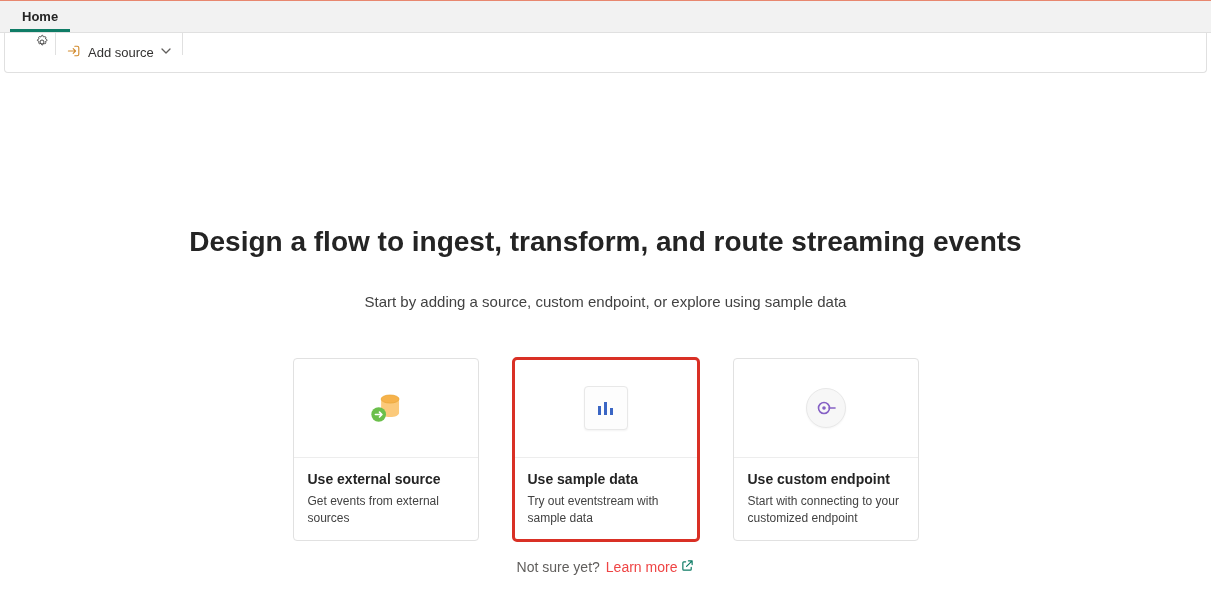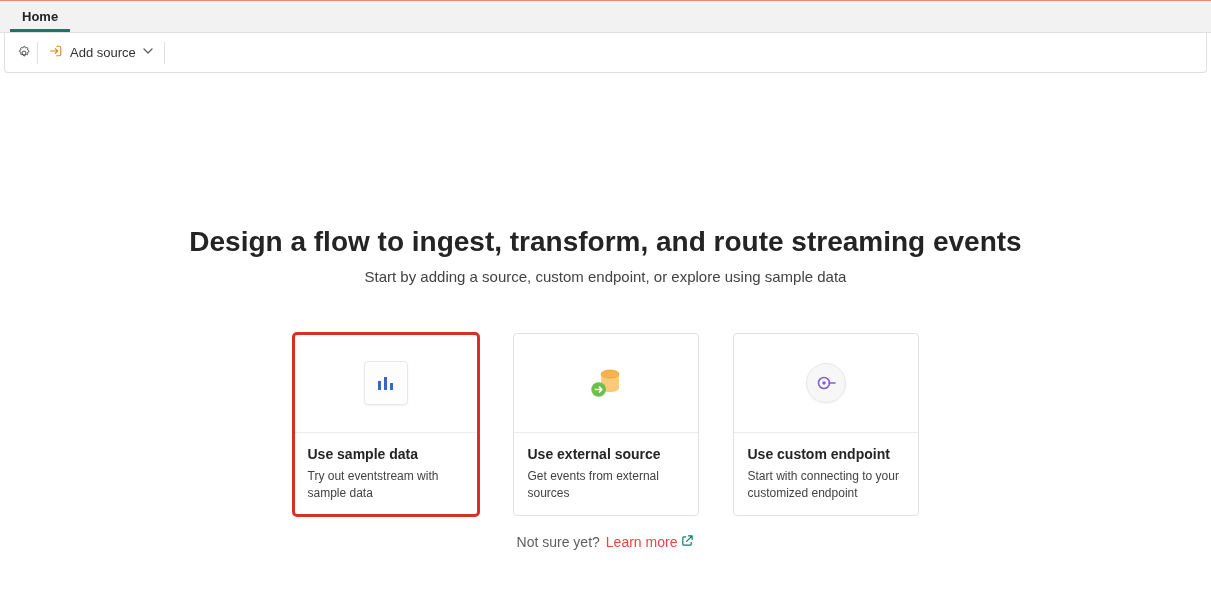--- a/index.html
+++ b/index.html
@@ -36,26 +36,25 @@
     }
     .tab.active {
       border-bottom-color: #0f7c66;
     }
 
     .toolbar-wrap {
       padding: 0 4px;
     }
     .toolbar {
       display: flex;
-      align-items: center;
       height: 40px;
       border: 1px solid #e0e0e0;
       border-top: none;
       border-radius: 0 0 4px 4px;
-      padding-left: 10px;
+      padding-left: 28px;
       gap: 4px;
       background: #fff;
     }
     .toolbar .gear {
       width: 18px; height: 18px;
       display: flex; align-items: center; justify-content: center;
       color: #424242;
       cursor: pointer;
     }
     .toolbar .vdiv {
@@ -86,21 +85,21 @@
       align-items: center;
       padding-top: 150px;
     }
 
     .heading {
       font-size: 28px;
       font-weight: 700;
       color: #242424;
       text-align: center;
       line-height: 1.35;
-      margin-bottom: 7px;
+      margin-bottom: 32px;
     }
     .subheading {
       font-size: 15px;
       color: #424242;
       text-align: left;
       margin-bottom: 48px;
     }
 
     .cards {
       display: flex;
@@ -215,55 +214,55 @@
     <div class="vdiv"></div>
   </div>
 </div>
 
 <div class="main">
   <h1 class="heading">Design a flow to ingest, transform, and route streaming events</h1>
   <div class="subheading">Start by adding a source, custom endpoint, or explore using sample data</div>
 
   <div class="cards">
 
-    <div class="card selected">
-      <div class="card-icon-area">
-        <span class="icon-tile sample">
-          <svg width="22" height="22" viewBox="0 0 22 22">
-            <rect x="3" y="9" width="3" height="9" fill="#3b66c4"></rect>
-            <rect x="9" y="5" width="3" height="13" fill="#3b66c4"></rect>
-            <rect x="15" y="11" width="3" height="7" fill="#3b66c4"></rect>
-          </svg>
-        </span>
-      </div>
-      <div class="card-text-area">
-        <div class="card-title">Use sample data</div>
-        <div class="card-desc">Try out eventstream with sample data</div>
-      </div>
-    </div>
-
     <div class="card">
       <div class="card-icon-area">
         <span class="icon-tile">
           <svg width="54" height="54" viewBox="0 0 54 54">
             <ellipse cx="32" cy="16" rx="11" ry="5" fill="#fbc97a"></ellipse>
             <path d="M21 16v17c0 2.8 4.9 5 11 5s11-2.2 11-5V16" fill="#fbc97a"></path>
             <ellipse cx="32" cy="16" rx="11" ry="5" fill="#f6b24b"></ellipse>
             <ellipse cx="32" cy="16" rx="11" ry="5" fill="none" stroke="#e8a636" stroke-width="0.8"></ellipse>
             <circle cx="18" cy="35" r="9" fill="#6bbf4b"></circle>
             <path d="M14 35h7M19 32l3 3-3 3" stroke="#fff" stroke-width="2" stroke-linecap="round" stroke-linejoin="round" fill="none"></path>
           </svg>
         </span>
       </div>
       <div class="card-text-area">
         <div class="card-title">Use external source</div>
         <div class="card-desc">Get events from external sources</div>
       </div>
     </div>
 
+    <div class="card selected">
+      <div class="card-icon-area">
+        <span class="icon-tile sample">
+          <svg width="22" height="22" viewBox="0 0 22 22">
+            <rect x="3" y="9" width="3" height="9" fill="#3b66c4"></rect>
+            <rect x="9" y="5" width="3" height="13" fill="#3b66c4"></rect>
+            <rect x="15" y="11" width="3" height="7" fill="#3b66c4"></rect>
+          </svg>
+        </span>
+      </div>
+      <div class="card-text-area">
+        <div class="card-title">Use sample data</div>
+        <div class="card-desc">Try out eventstream with sample data</div>
+      </div>
+    </div>
+
     <div class="card">
       <div class="card-icon-area">
         <span class="icon-tile endpoint">
           <svg width="22" height="22" viewBox="0 0 22 22">
             <circle cx="9" cy="11" r="5.5" fill="none" stroke="#8661c5" stroke-width="1.6"></circle>
             <circle cx="9" cy="11" r="1.8" fill="#8661c5"></circle>
             <path d="M14 11h6" stroke="#8661c5" stroke-width="1.6" stroke-linecap="round"></path>
           </svg>
         </span>
       </div>

